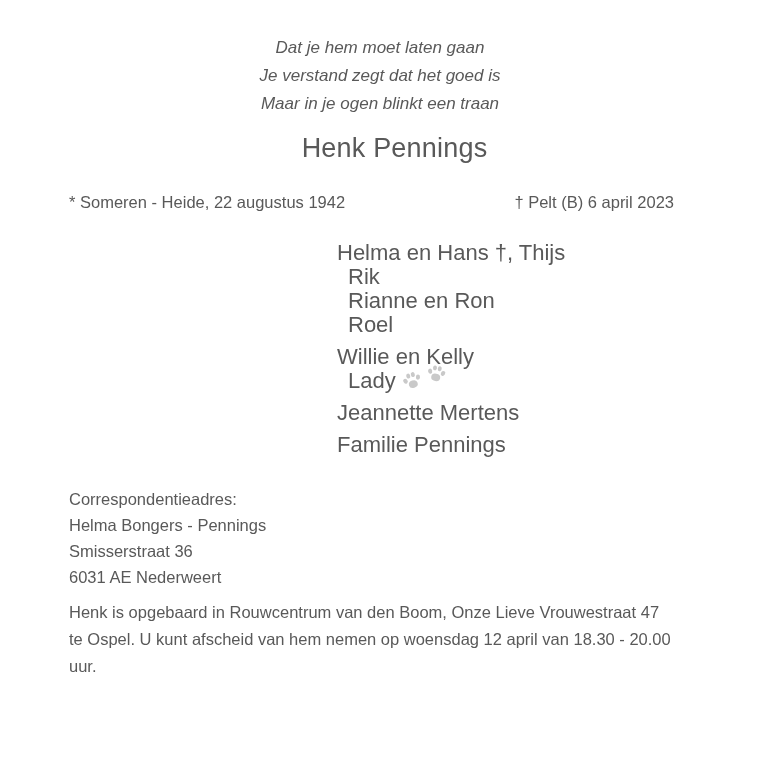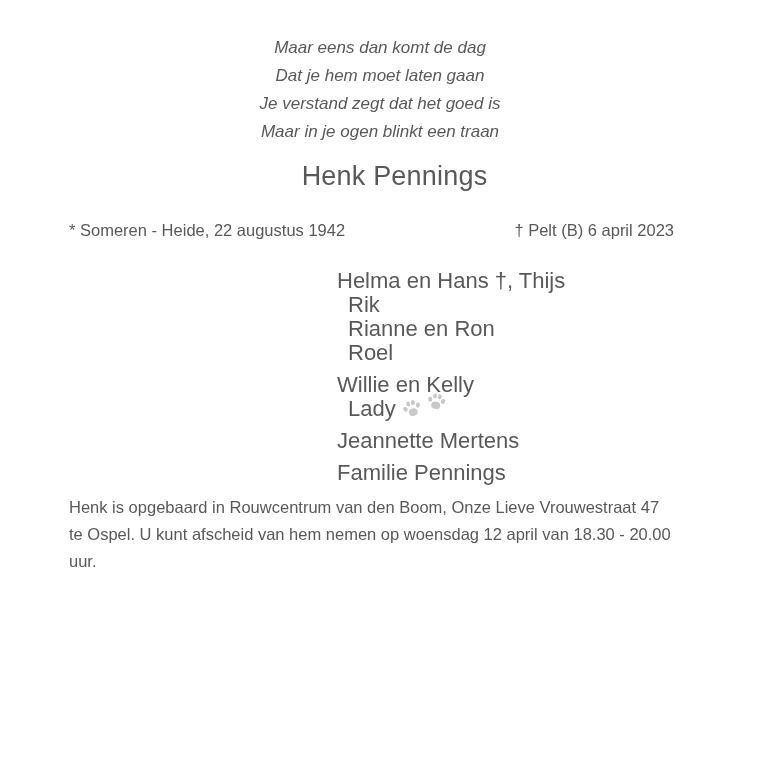--- a/index.html
+++ b/index.html
@@ -69,21 +69,20 @@
     line-height: 27px;
   }
   .paragraph.second { margin-top: 9px; }
 </style>
 </head>
 <body>
 
 <div class="page">
 
   <div class="poem">
-    <div>Maar eens dan komt de dag</div>
     <div>Dat je hem moet laten gaan</div>
     <div>Je verstand zegt dat het goed is</div>
     <div>Maar in je ogen blinkt een traan</div>
   </div>
 
   <h1 class="name">Henk Pennings</h1>
 
   <div class="dates">
     <span>* Someren - Heide, 22 augustus 1942</span>
     <span>† Pelt (B) 6 april 2023</span>
@@ -113,20 +112,26 @@
         <ellipse cx="9.3" cy="4.8" rx="2.3" ry="2.9"></ellipse>
         <ellipse cx="14.9" cy="4.8" rx="2.3" ry="2.9"></ellipse>
         <ellipse cx="19.6" cy="9.5" rx="2.4" ry="3" transform="rotate(22 19.6 9.5)"></ellipse>
       </svg>
     </div>
 
     <div class="gap">Jeannette Mertens</div>
     <div class="gap">Familie Pennings</div>
   </div>
 
+  <div class="correspondence">
+    <div>Correspondentieadres:</div>
+    <div>Helma Bongers - Pennings</div>
+    <div>Smisserstraat 36</div>
+    <div>6031 AE Nederweert</div>
+  </div>
 
 
   <div class="paragraph second">
     <div>Henk is opgebaard in Rouwcentrum van den Boom, Onze Lieve Vrouwestraat 47</div>
     <div>te Ospel. U kunt afscheid van hem nemen op woensdag 12 april van 18.30 - 20.00 uur.</div>
   </div>
 
 </div>
 
 </body></html>

